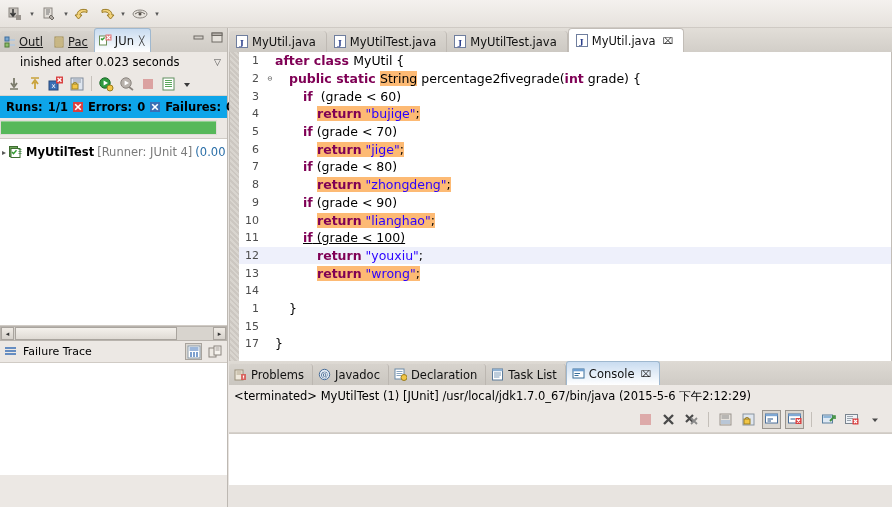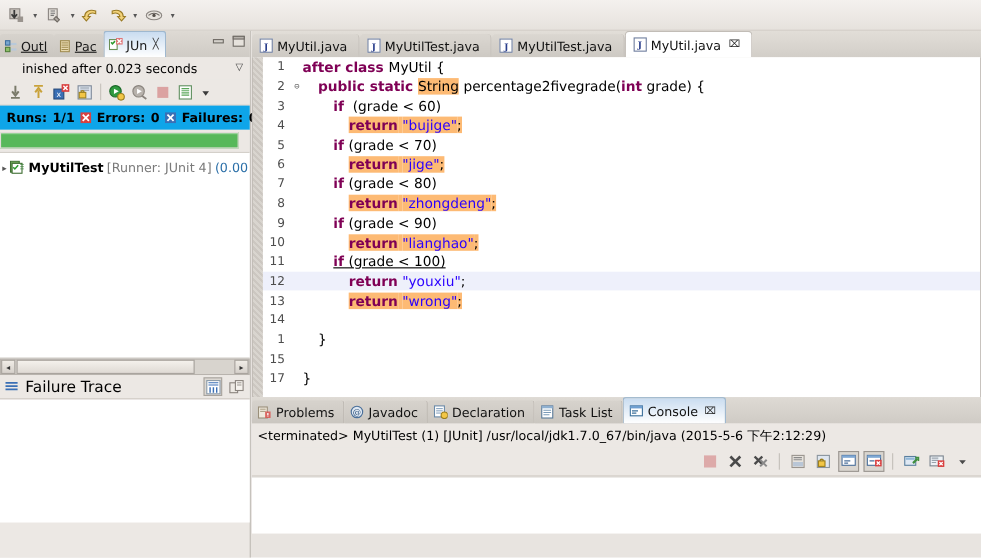--- a/index.html
+++ b/index.html
@@ -74,21 +74,21 @@
     align-items: center; position: relative; }
   .hscroll .arrowbox { width: 13px; height: 13px; background: linear-gradient(#f0ece6,#d6d1cb);
     border: 1px solid #a9a49e; display: flex; align-items: center; justify-content: center;
     font-size: 7px; color: #333; }
   .hscroll .thumb { position: absolute; left: 14px; width: 162px; height: 13px;
     background: linear-gradient(#f4f1ec,#dfdad4); border: 1px solid #a9a49e; }
   .hscroll .arrow-right { position: absolute; right: 0; }
 
   .failure-trace { height: 22px; display: flex; align-items: center; gap: 6px; padding: 0 4px;
     background: #ece8e4; border-bottom: 1px solid #d0cbc5; position: relative; }
-  .ft-label { font-size: 14px; }
+  .ft-label { font-size: 11px; }
   .ft-btns { position: absolute; right: 4px; display: flex; gap: 4px; }
   .ft-btn { width: 17px; height: 17px; display: flex; align-items: center; justify-content: center;
     border: 1px solid transparent; }
   .ft-btn.pressed { border: 1px solid #a8a39d; background: #dcd8d2; }
 
   .trace-body { background: #ffffff; height: 112px; }
 
   
   .editor-area { position: absolute; left: 229px; top: 28px; width: 663px; height: 355px; }
   .etab-strip { height: 24px; background: linear-gradient(#e2ded8,#d2cec8);

